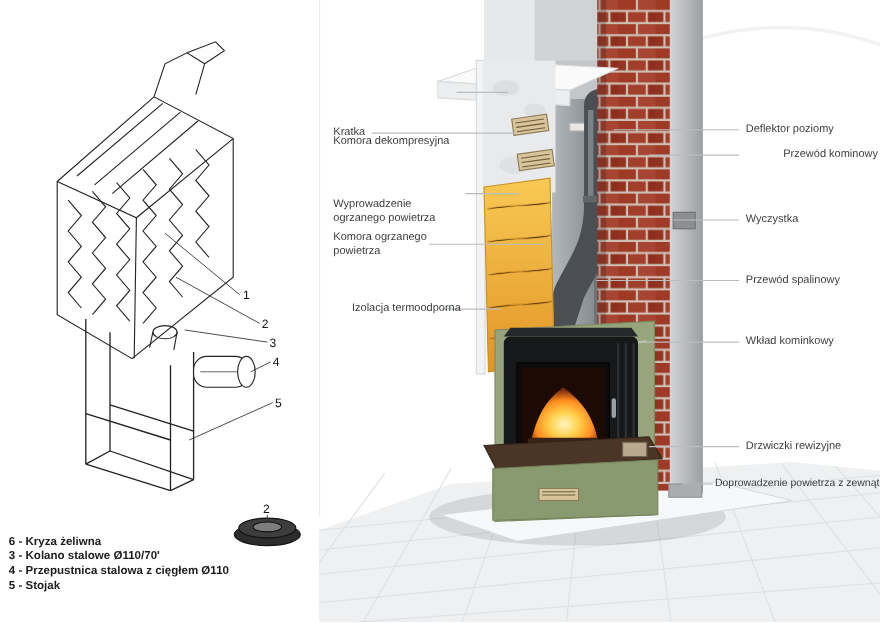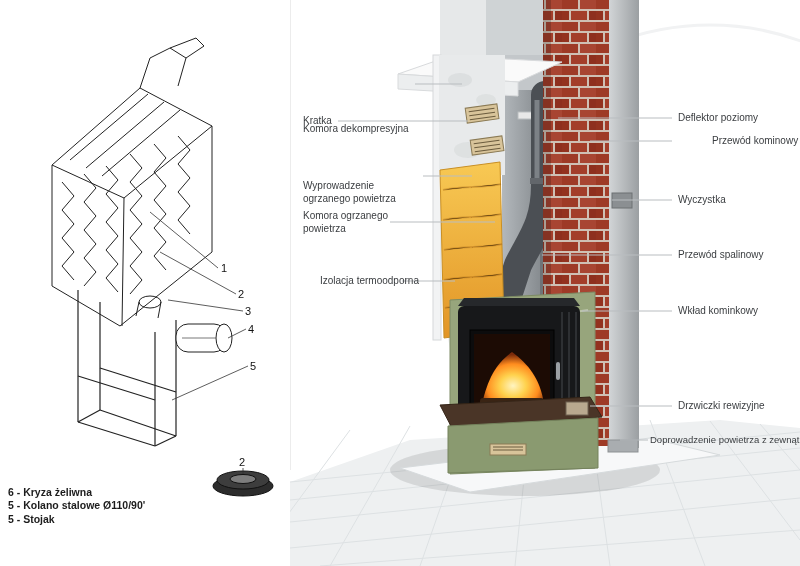--- a/index.html
+++ b/index.html
@@ -81,21 +81,22 @@
       <text x="238" y="298">2</text>
       <text x="245" y="315">3</text>
       <text x="248" y="333">4</text>
       <text x="250" y="370">5</text>
       <text x="239" y="466">2</text>
     </g>
   </svg>
 
   <div class="legend">
     <div>6 - Kryza żeliwna</div>
-    <div>5 - Kolano stalowe Ø110/90'</div>
+    <div>3 - Kolano stalowe Ø110/70'</div>
+    <div>4 - Przepustnica stalowa z cięgłem Ø110</div>
     <div>5 - Stojak</div>
   </div>
 
   <svg id="scene-svg" width="510" height="566" viewBox="0 0 510 566">
     <defs>
       <pattern id="brickP" width="34" height="22" patternUnits="userSpaceOnUse">
         <rect width="34" height="22" fill="#cfc0b4"></rect>
         <rect x="0" y="0" width="16" height="9" fill="#9e3a26"></rect>
         <rect x="18" y="0" width="16" height="9" fill="#a84532"></rect>
         <rect x="-9" y="11" width="16" height="9" fill="#93321f"></rect>

